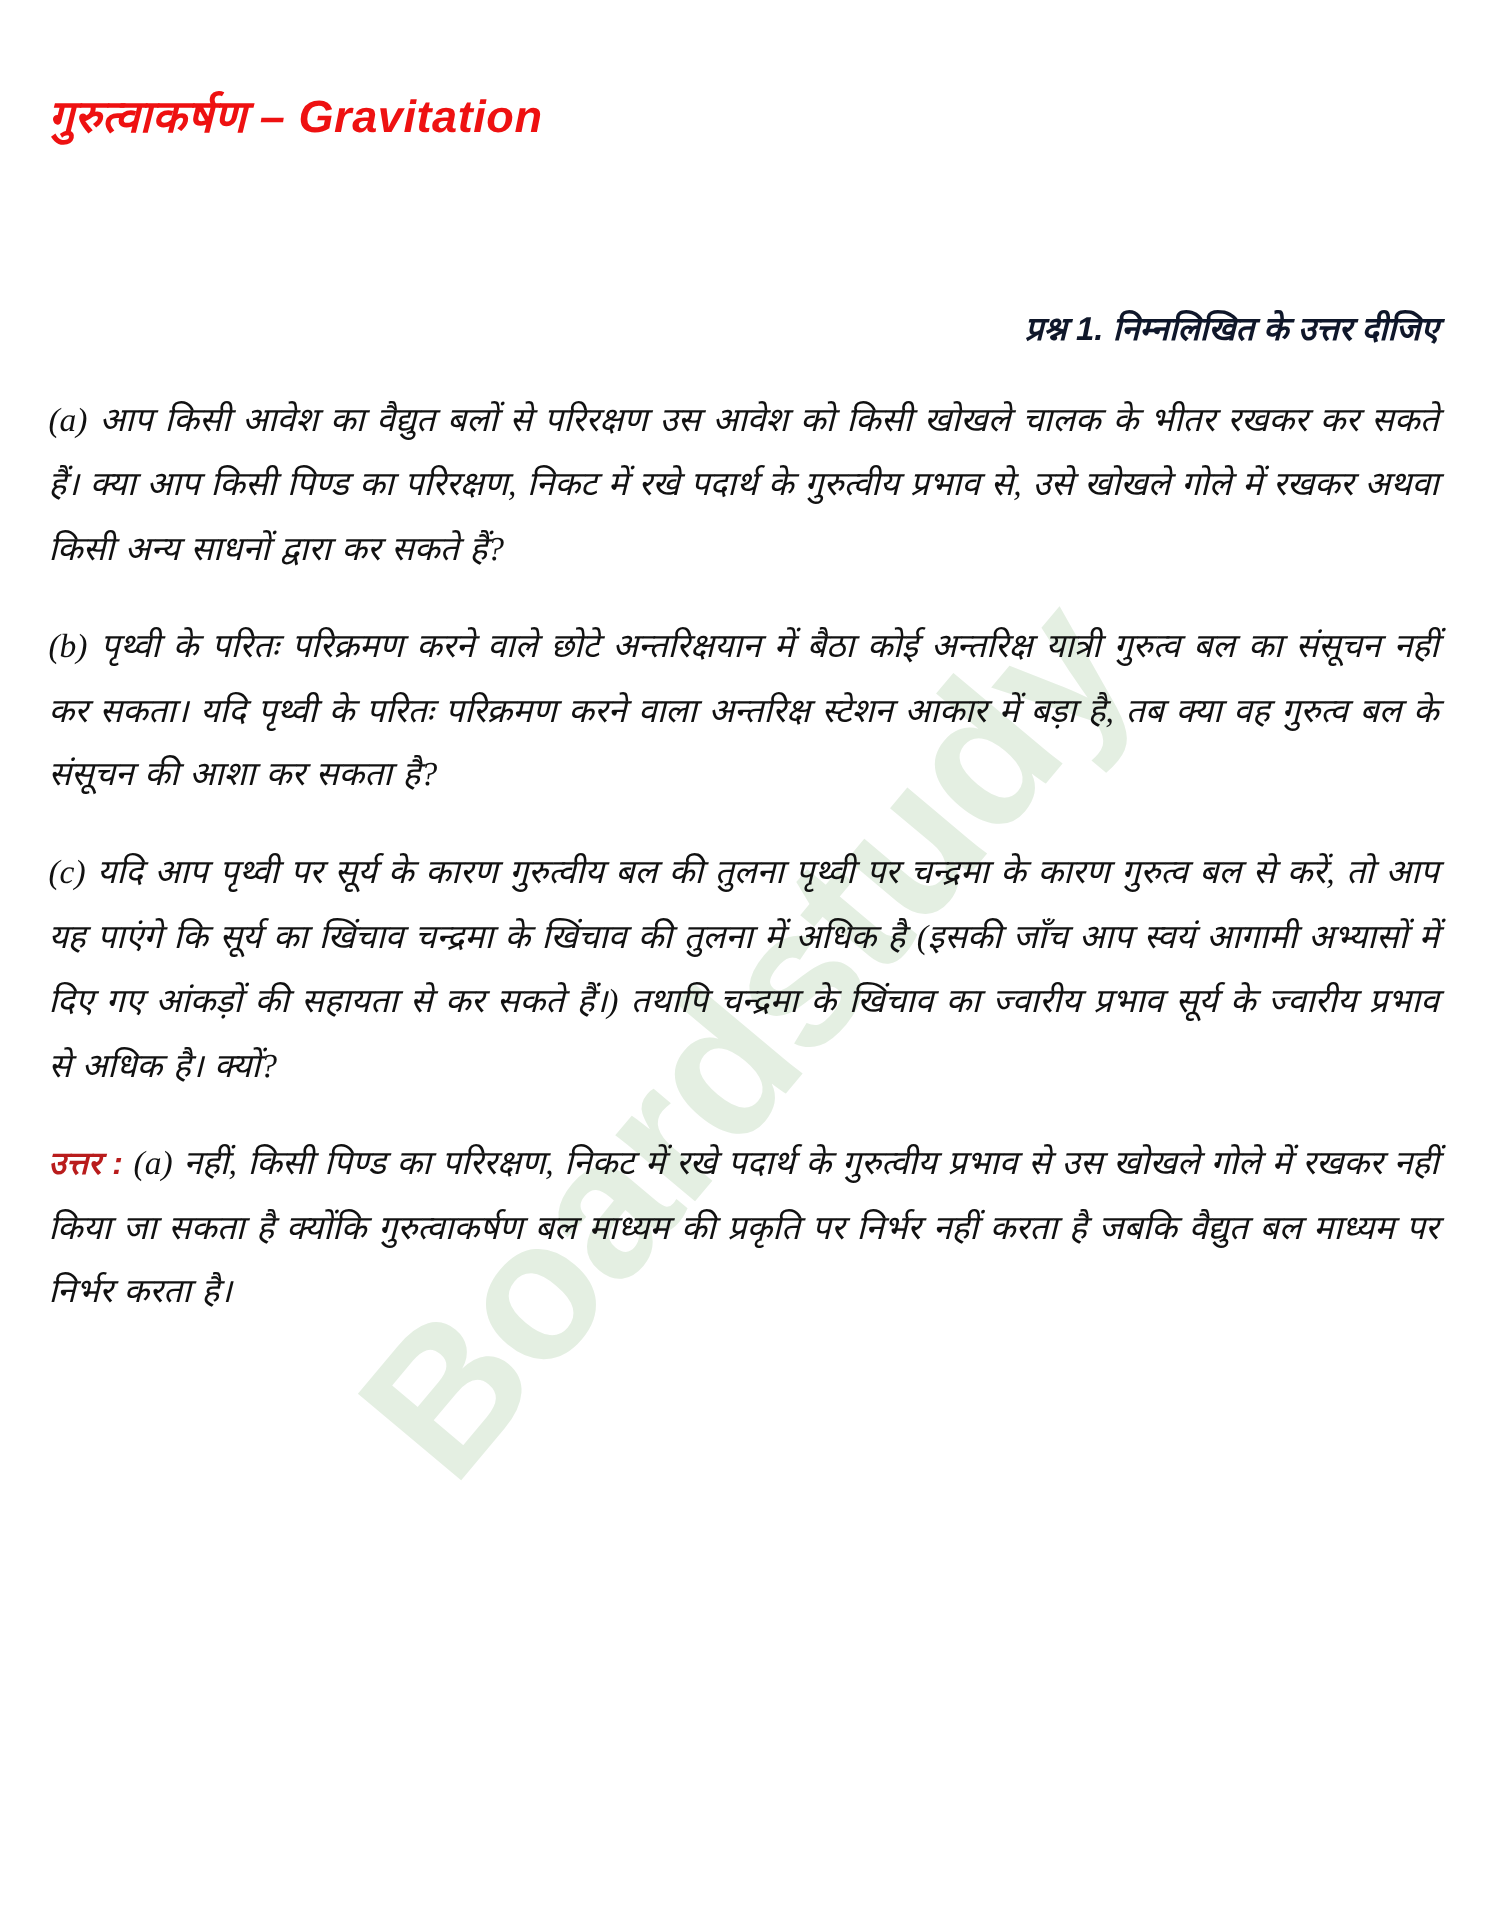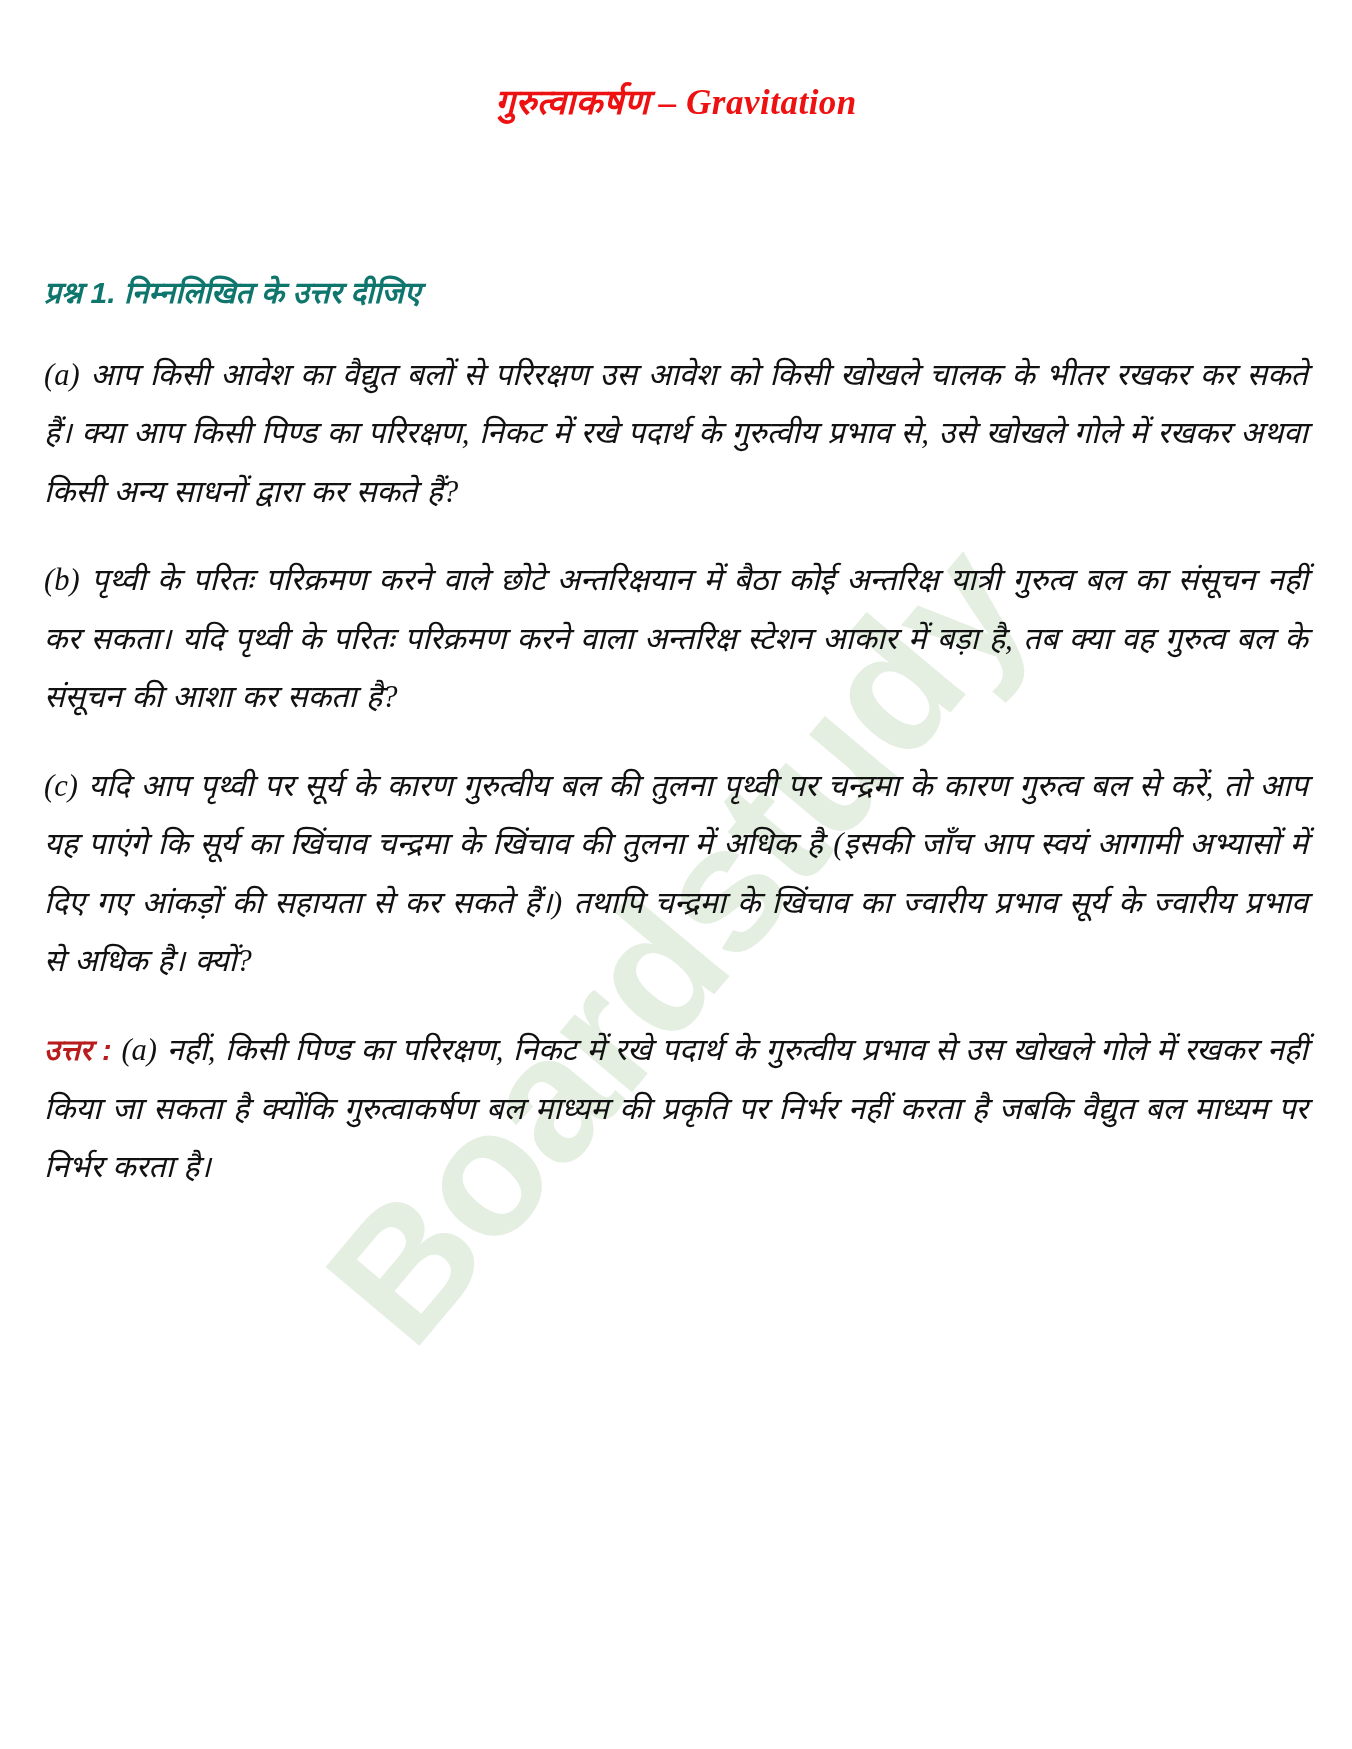--- a/index.html
+++ b/index.html
@@ -40,40 +40,39 @@
   
   .content {
     position: relative;
     z-index: 2;
     padding: 0 44px 0 44px;
   }
 
   .doc-title {
     margin: 0;
     padding-top: 82px;
-    text-align: center;
     color: #ee1111;
-    font-family: Liberation Serif, serif;
+    font-family: Liberation Sans, sans-serif;
     font-weight: 700;
     font-style: italic;
-    font-size: 35px;
+    font-size: 41px;
     line-height: 1.2;
     letter-spacing: 0.5px;
   }
 
   .section-heading {
     margin: 0;
     padding-top: 150px;
-    color: #0f766e;
+    color: #0f172a;
     font-family: "Liberation Sans", "DejaVu Sans", sans-serif;
     font-weight: 700;
     font-style: italic;
     font-size: 30px;
     line-height: 1.25;
-    text-align: left;
+    text-align: right;
   }
 
   .para {
     margin: 0;
     padding-top: 30px;
     color: #111111;
     font-family: "Liberation Serif", "DejaVu Serif", serif;
     font-style: italic;
     font-size: 30.5px;
     line-height: 1.92;

